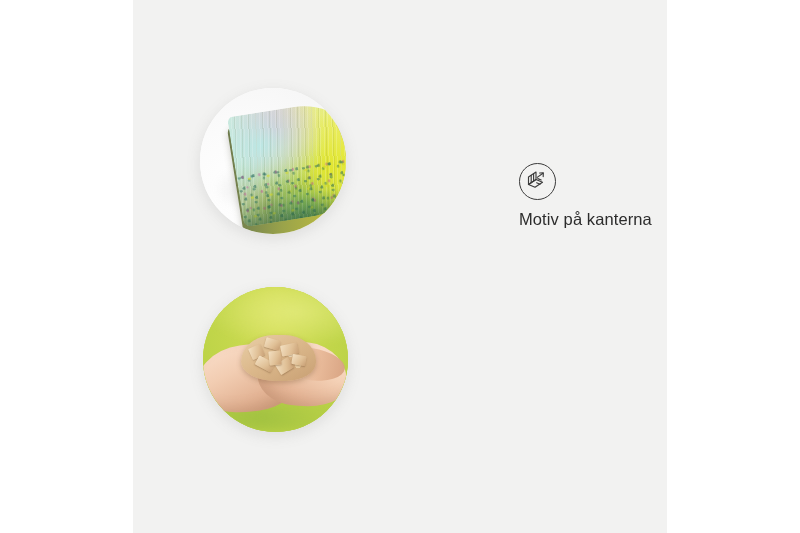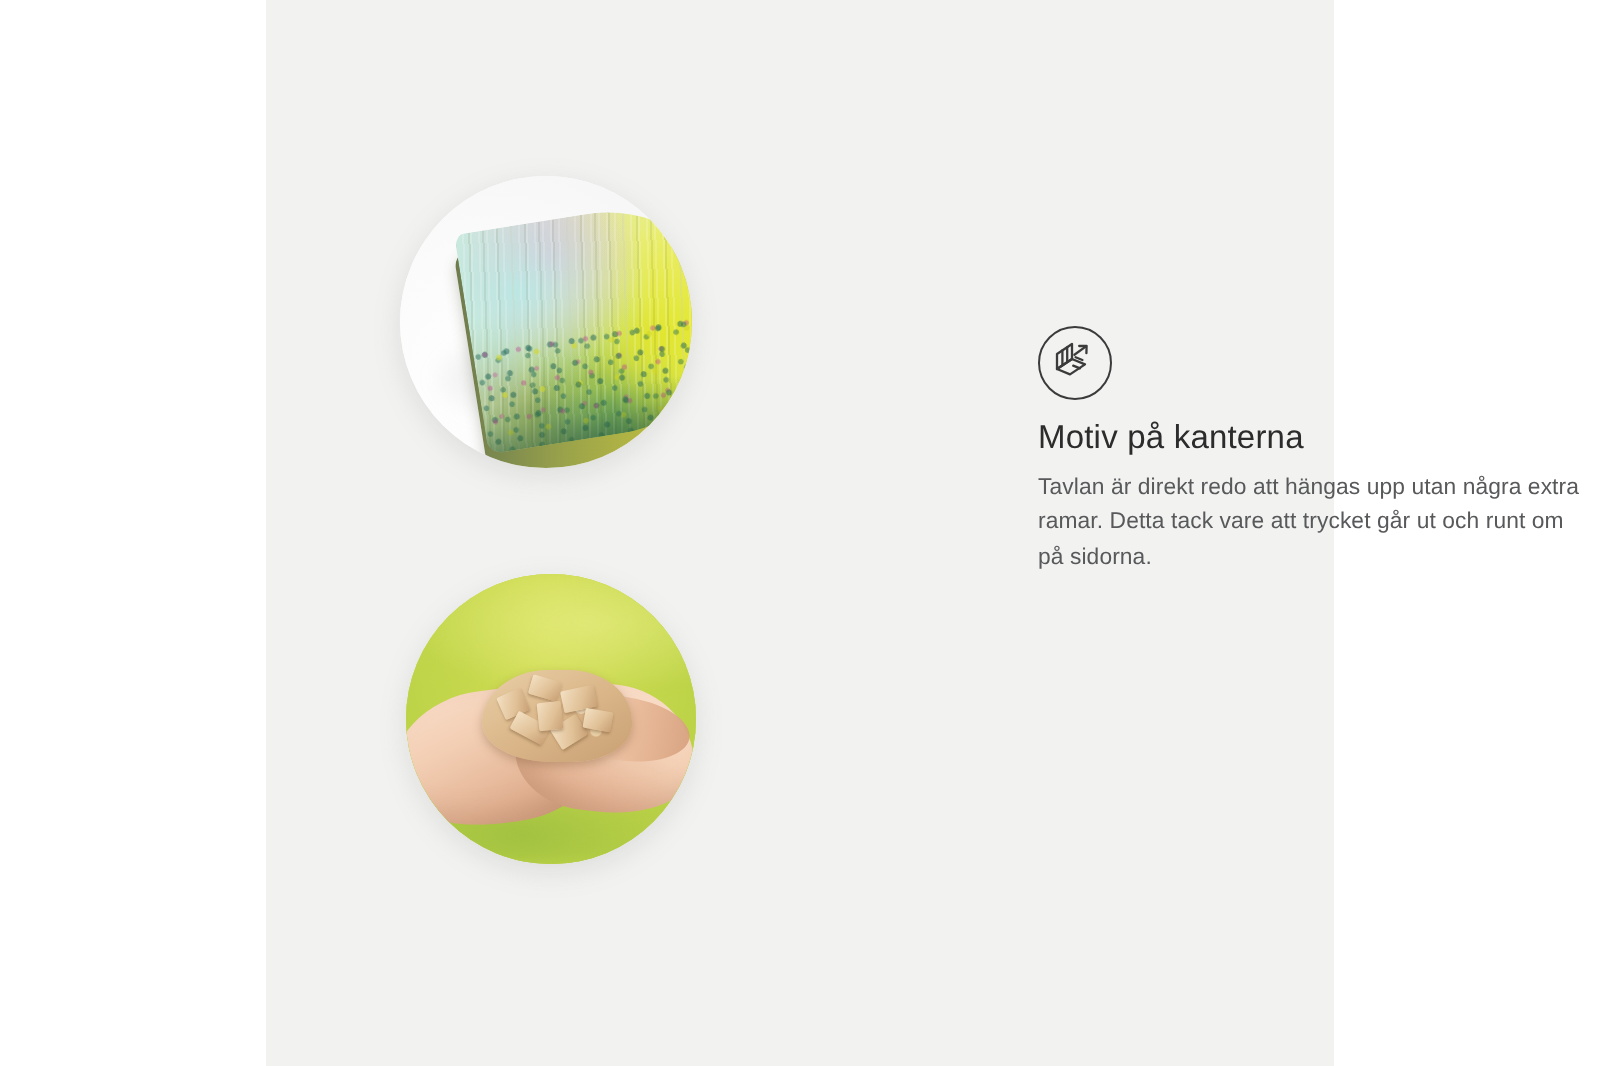--- a/index.html
+++ b/index.html
@@ -284,21 +284,20 @@
             <path d="M17.8 14.6 L21.2 16.0"></path>
             <path d="M16.6 18.8 L20.0 20.2"></path>
             <path d="M17.2 13.4 L23.0 9.2"></path>
             <path d="M19.6 9.0 L23.3 8.9 L23.2 12.6"></path>
           </g>
         </svg>
       </div>
 
       <div class="text-block" id="text-edges">
         <h3 class="feature-title">Motiv på kanterna</h3>
-        <p class="feature-desc">Tavlan är direkt redo att hängas upp utan några extra ramar. Detta tack vare att trycket går ut och runt om på sidorna.</p>
       </div>
     </div>
 
     <div class="feature" id="feature-eco">
 
       <div class="photo-circle" id="photo-wood">
         <div class="wc-wrap">
           <div class="wc-blur-top"></div>
           <div class="wc-blur-bot"></div>
           <div class="wc-hand-l"></div>

